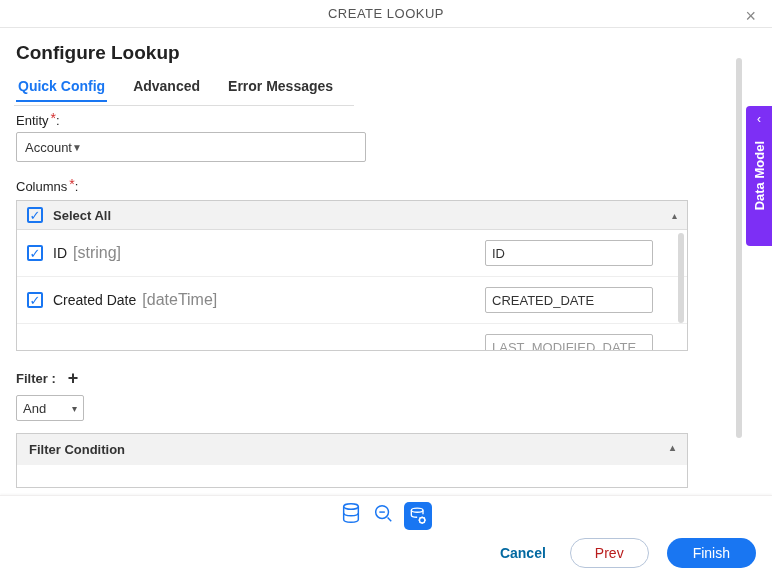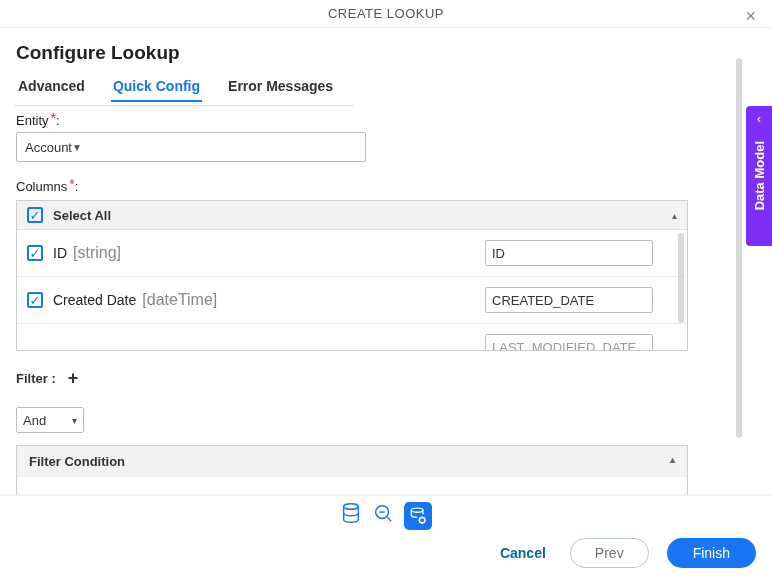--- a/index.html
+++ b/index.html
@@ -181,21 +181,21 @@
     align-items: center;
     gap: 12px;
   }
   .plus {
     font-size: 18px;
     line-height: 1;
     cursor: pointer;
     color: #333;
   }
   .filter-op {
-    margin-top: 20px;
+    margin-top: 8px;
     width: 68px;
     height: 26px;
     border: 1px solid #bbb;
     border-radius: 2px;
     display: flex;
     align-items: center;
     padding: 0 6px;
     justify-content: space-between;
     cursor: pointer;
   }
@@ -281,21 +281,21 @@
     background: none;
     border: none;
     color: #0369a1;
     cursor: pointer;
     font-size: 14px;
     font-weight: bold;
   }
   .btn-outline {
     border: 1px solid #b6c5da;
     background: #fff;
-    color: #737373;
+    color: #b91c1c;
     border-radius: 18px;
     padding: 6px 24px;
     cursor: pointer;
     font-size: 14px;
   }
   .btn-primary {
     border: none;
     background: #1976f2;
     color: #ffffff;
     border-radius: 18px;
@@ -320,22 +320,22 @@
     <div class="vscroll"></div>
     <div class="side-tab">
       <span class="side-tab-chevron">‹</span>
       <span class="side-tab-label">Data Model</span>
     </div>
 
     <div class="inner">
       <h2 class="page-title">Configure Lookup</h2>
 
       <div class="tabs">
+        <div class="tab active">Quick Config</div>
         <div class="tab">Advanced</div>
-        <div class="tab active">Quick Config</div>
         <div class="tab">Error Messages</div>
       </div>
       <div class="tab-underline"></div>
 
       <div class="field-label">
         <span>Entity</span><span class="req">*</span><span>:</span>
       </div>
       <div class="select">
         <span>Account</span>
         <span class="caret">▼</span>

